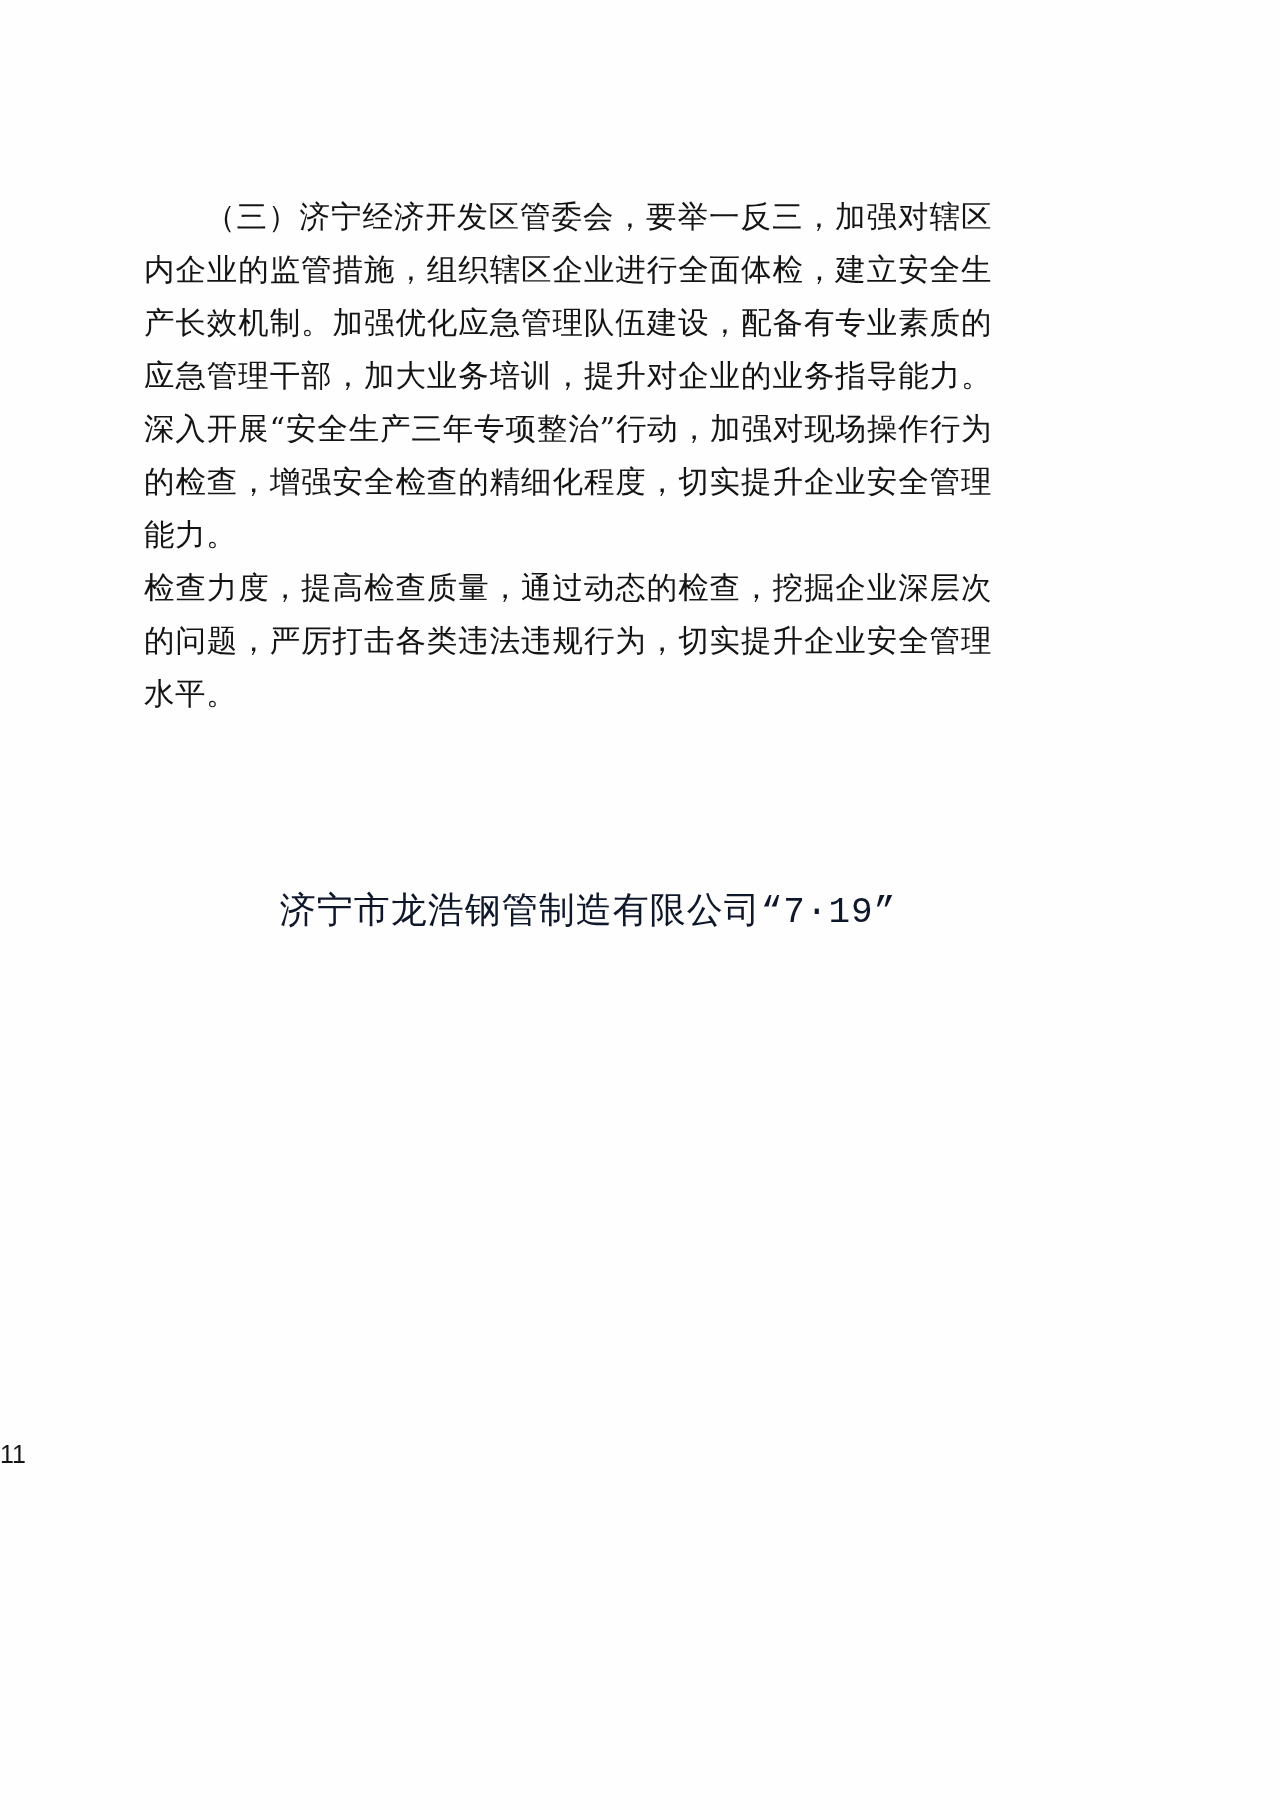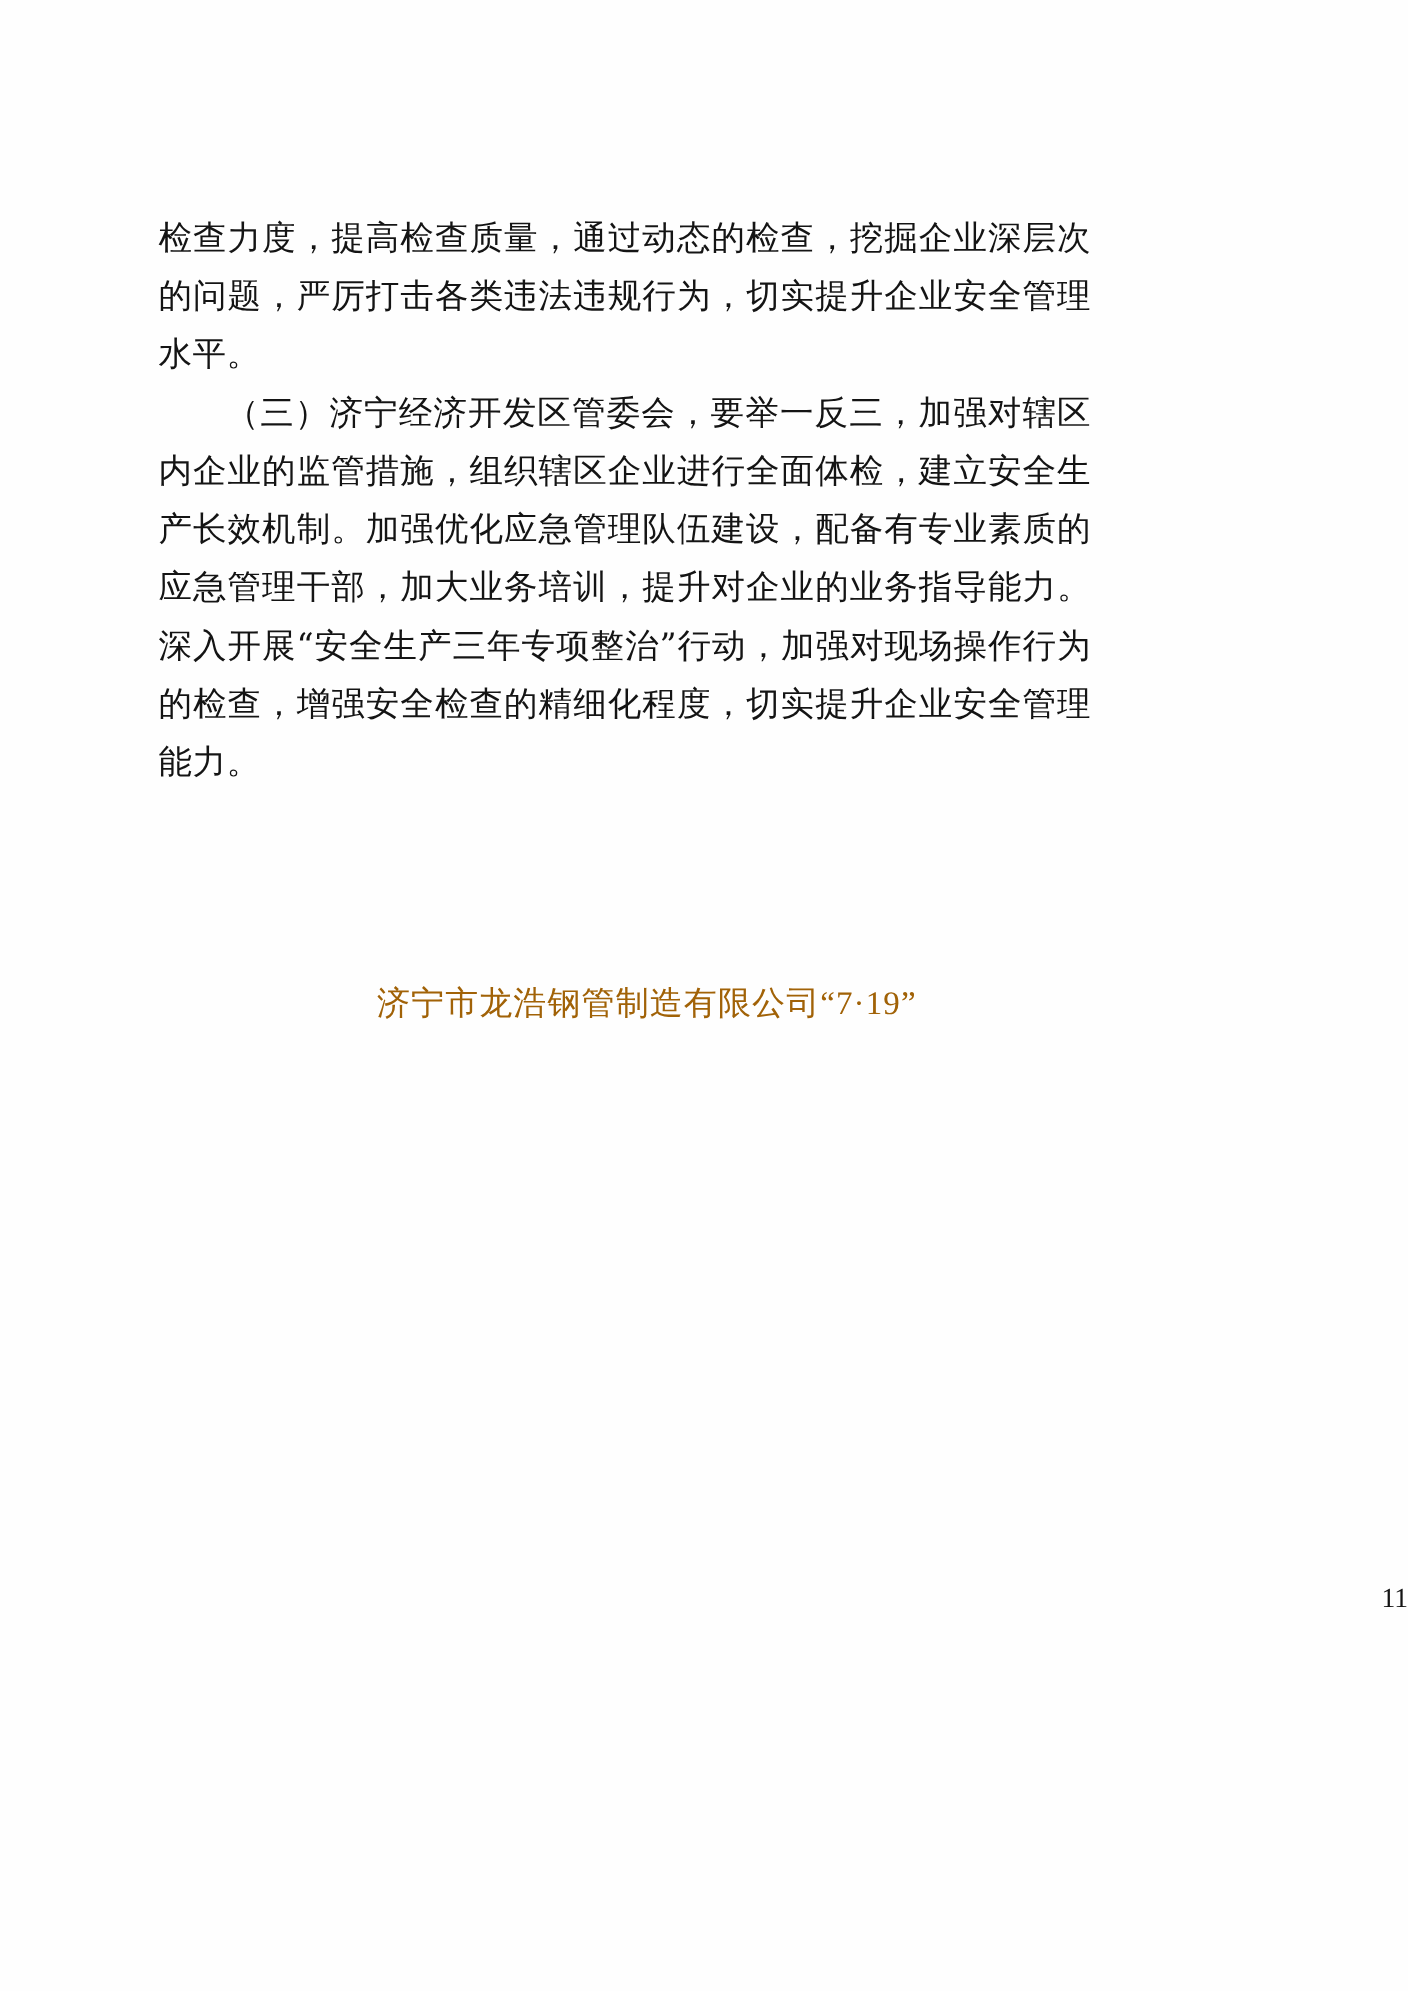--- a/index.html
+++ b/index.html
@@ -47,52 +47,52 @@
     margin-top: 0px;
   }
   .signature-block {
     position: absolute;
     left: 144px;
     top: 885px;
     width: 848px;
     text-align: center;
   }
   .sig-line {
-    font-size: 30px;
+    font-size: 36px;
     line-height: 56px;
     letter-spacing: 1px;
-    color: #a16207;
-    font-family: Liberation Serif, serif;
+    color: #0f172a;
+    font-family: Liberation Mono, monospace;
     font-weight: 500;
   }
   .sig-line.first {
     padding-left: 40px;
   }
   .sig-line.second {
     padding-left: 40px;
   }
   .page-number {
     position: absolute;
     left: 0;
     top: 1440px;
     width: 1280px;
-    text-align: right;
+    text-align: left;
     font-size: 25px;
     color: #141414;
-    font-family: Liberation Serif, serif;
+    font-family: Liberation Sans, sans-serif;
   }
 </style>
 </head>
 <body>
 
 <div class="page">
 
   <div class="content">
+    <p class="para indent">（三）济宁经济开发区管委会，要举一反三，加强对辖区内企业的监管措施，组织辖区企业进行全面体检，建立安全生产长效机制。加强优化应急管理队伍建设，配备有专业素质的应急管理干部，加大业务培训，提升对企业的业务指导能力。深入开展“安全生产三年专项整治”行动，加强对现场操作行为的检查，增强安全检查的精细化程度，切实提升企业安全管理能力。</p>
     <p class="para">检查力度，提高检查质量，通过动态的检查，挖掘企业深层次的问题，严厉打击各类违法违规行为，切实提升企业安全管理水平。</p>
-    <p class="para indent">（三）济宁经济开发区管委会，要举一反三，加强对辖区内企业的监管措施，组织辖区企业进行全面体检，建立安全生产长效机制。加强优化应急管理队伍建设，配备有专业素质的应急管理干部，加大业务培训，提升对企业的业务指导能力。深入开展“安全生产三年专项整治”行动，加强对现场操作行为的检查，增强安全检查的精细化程度，切实提升企业安全管理能力。</p>
   </div>
 
   <div class="signature-block">
     <div class="sig-line first">济宁市龙浩钢管制造有限公司“7·19”</div>
   </div>
 
   <div class="page-number">11</div>
 
 </div>
 

